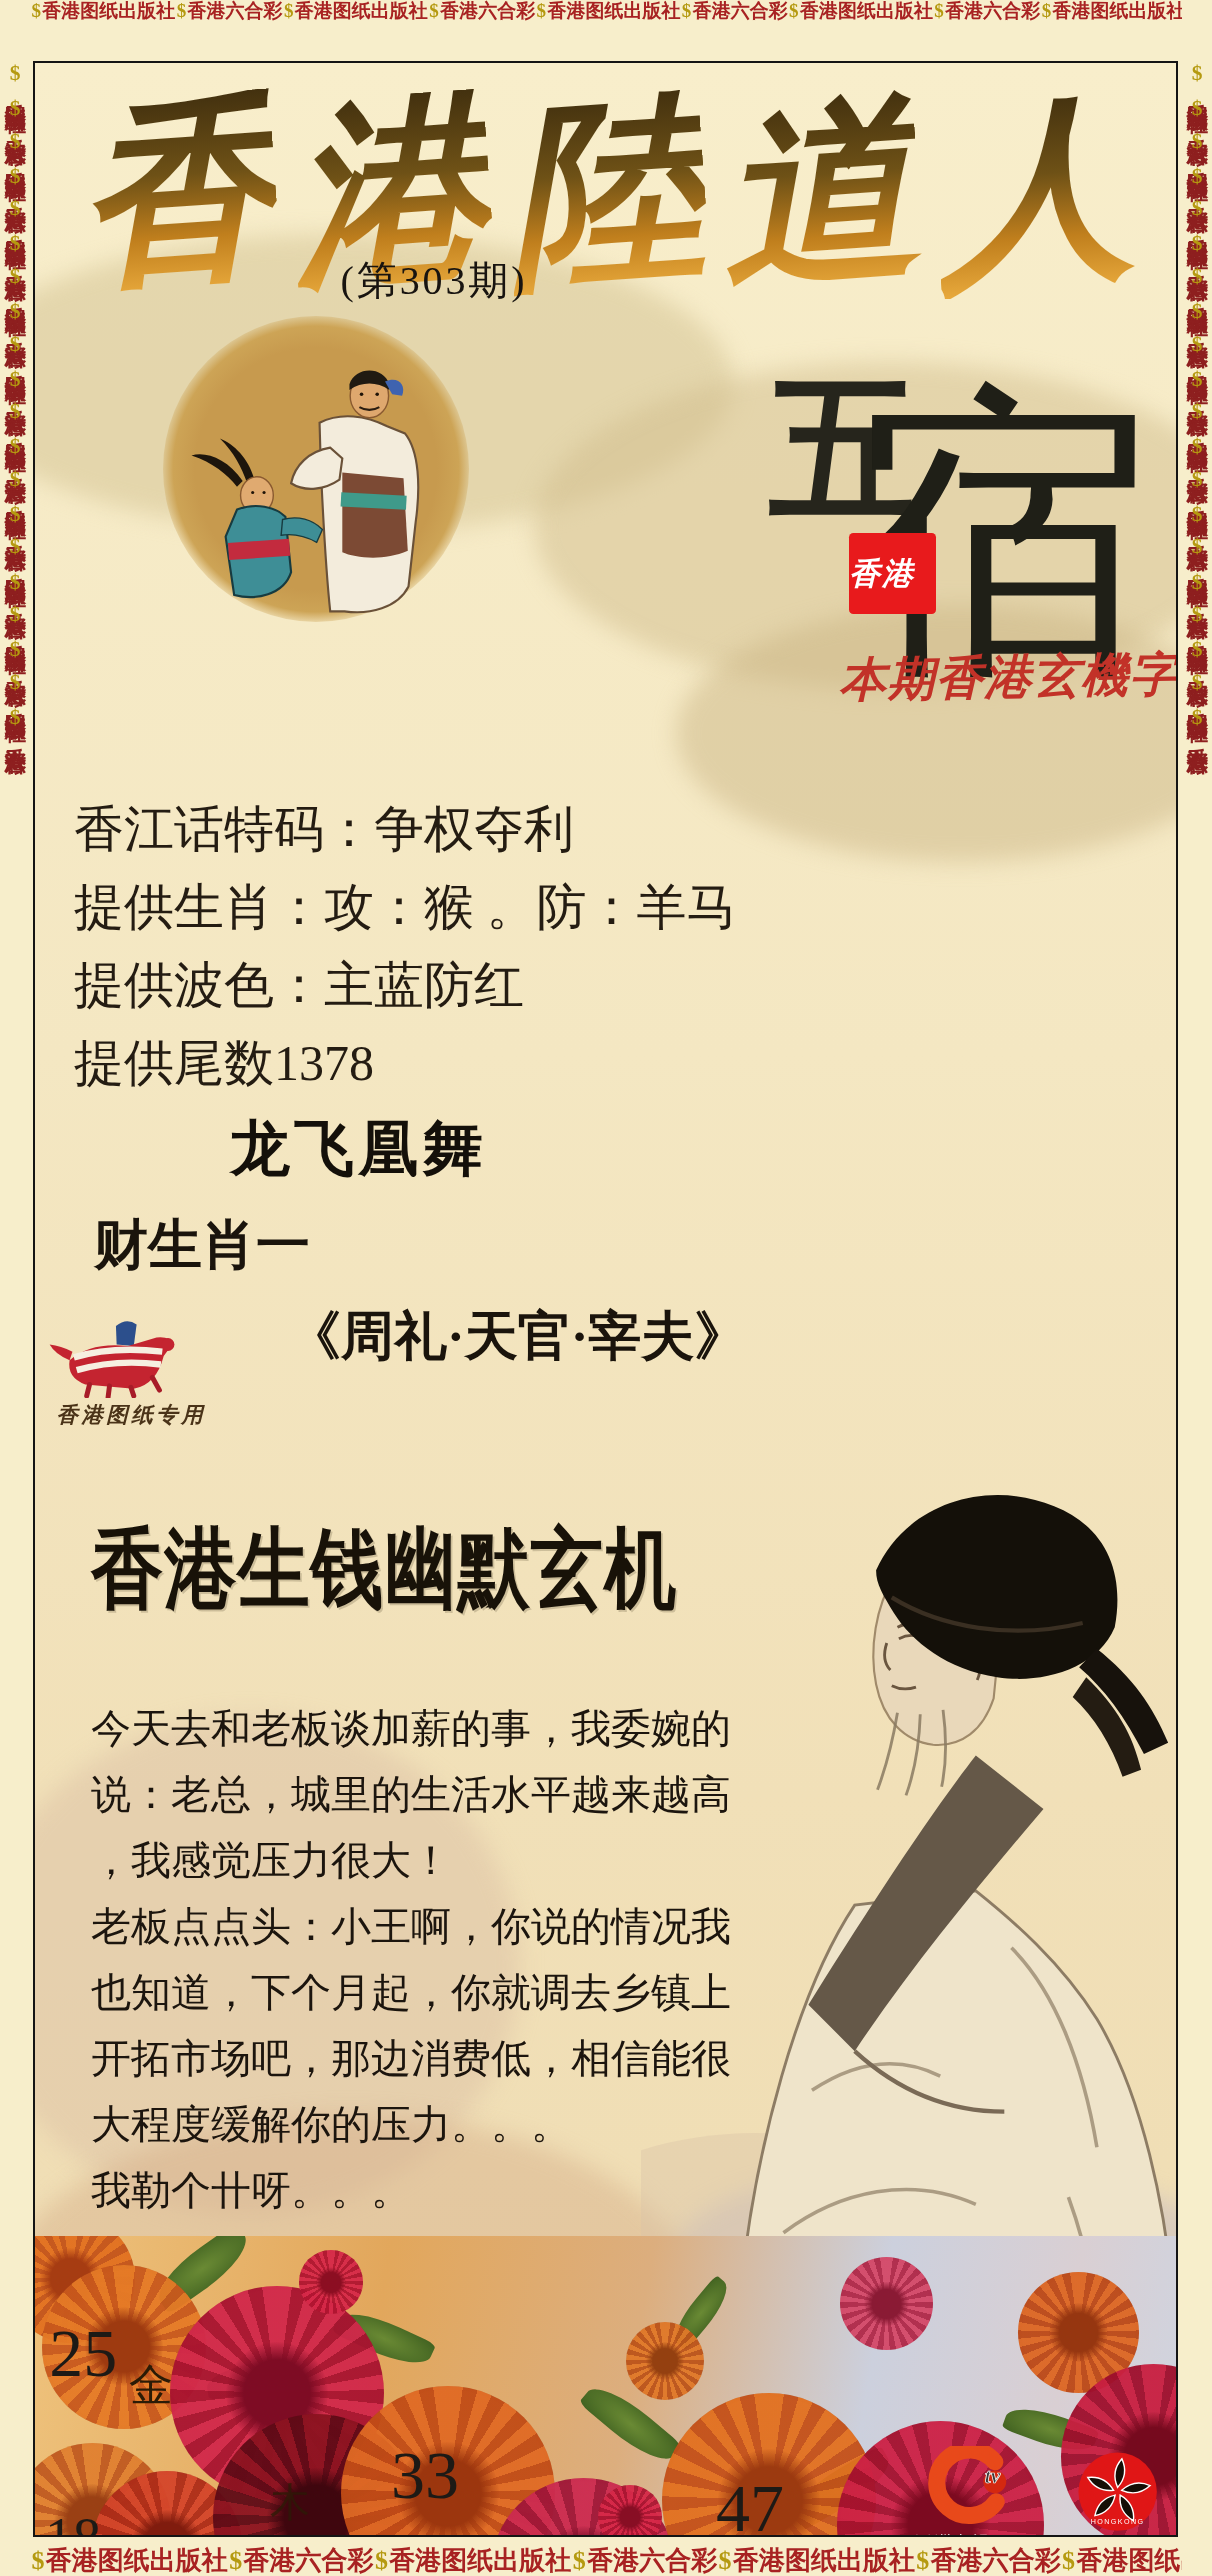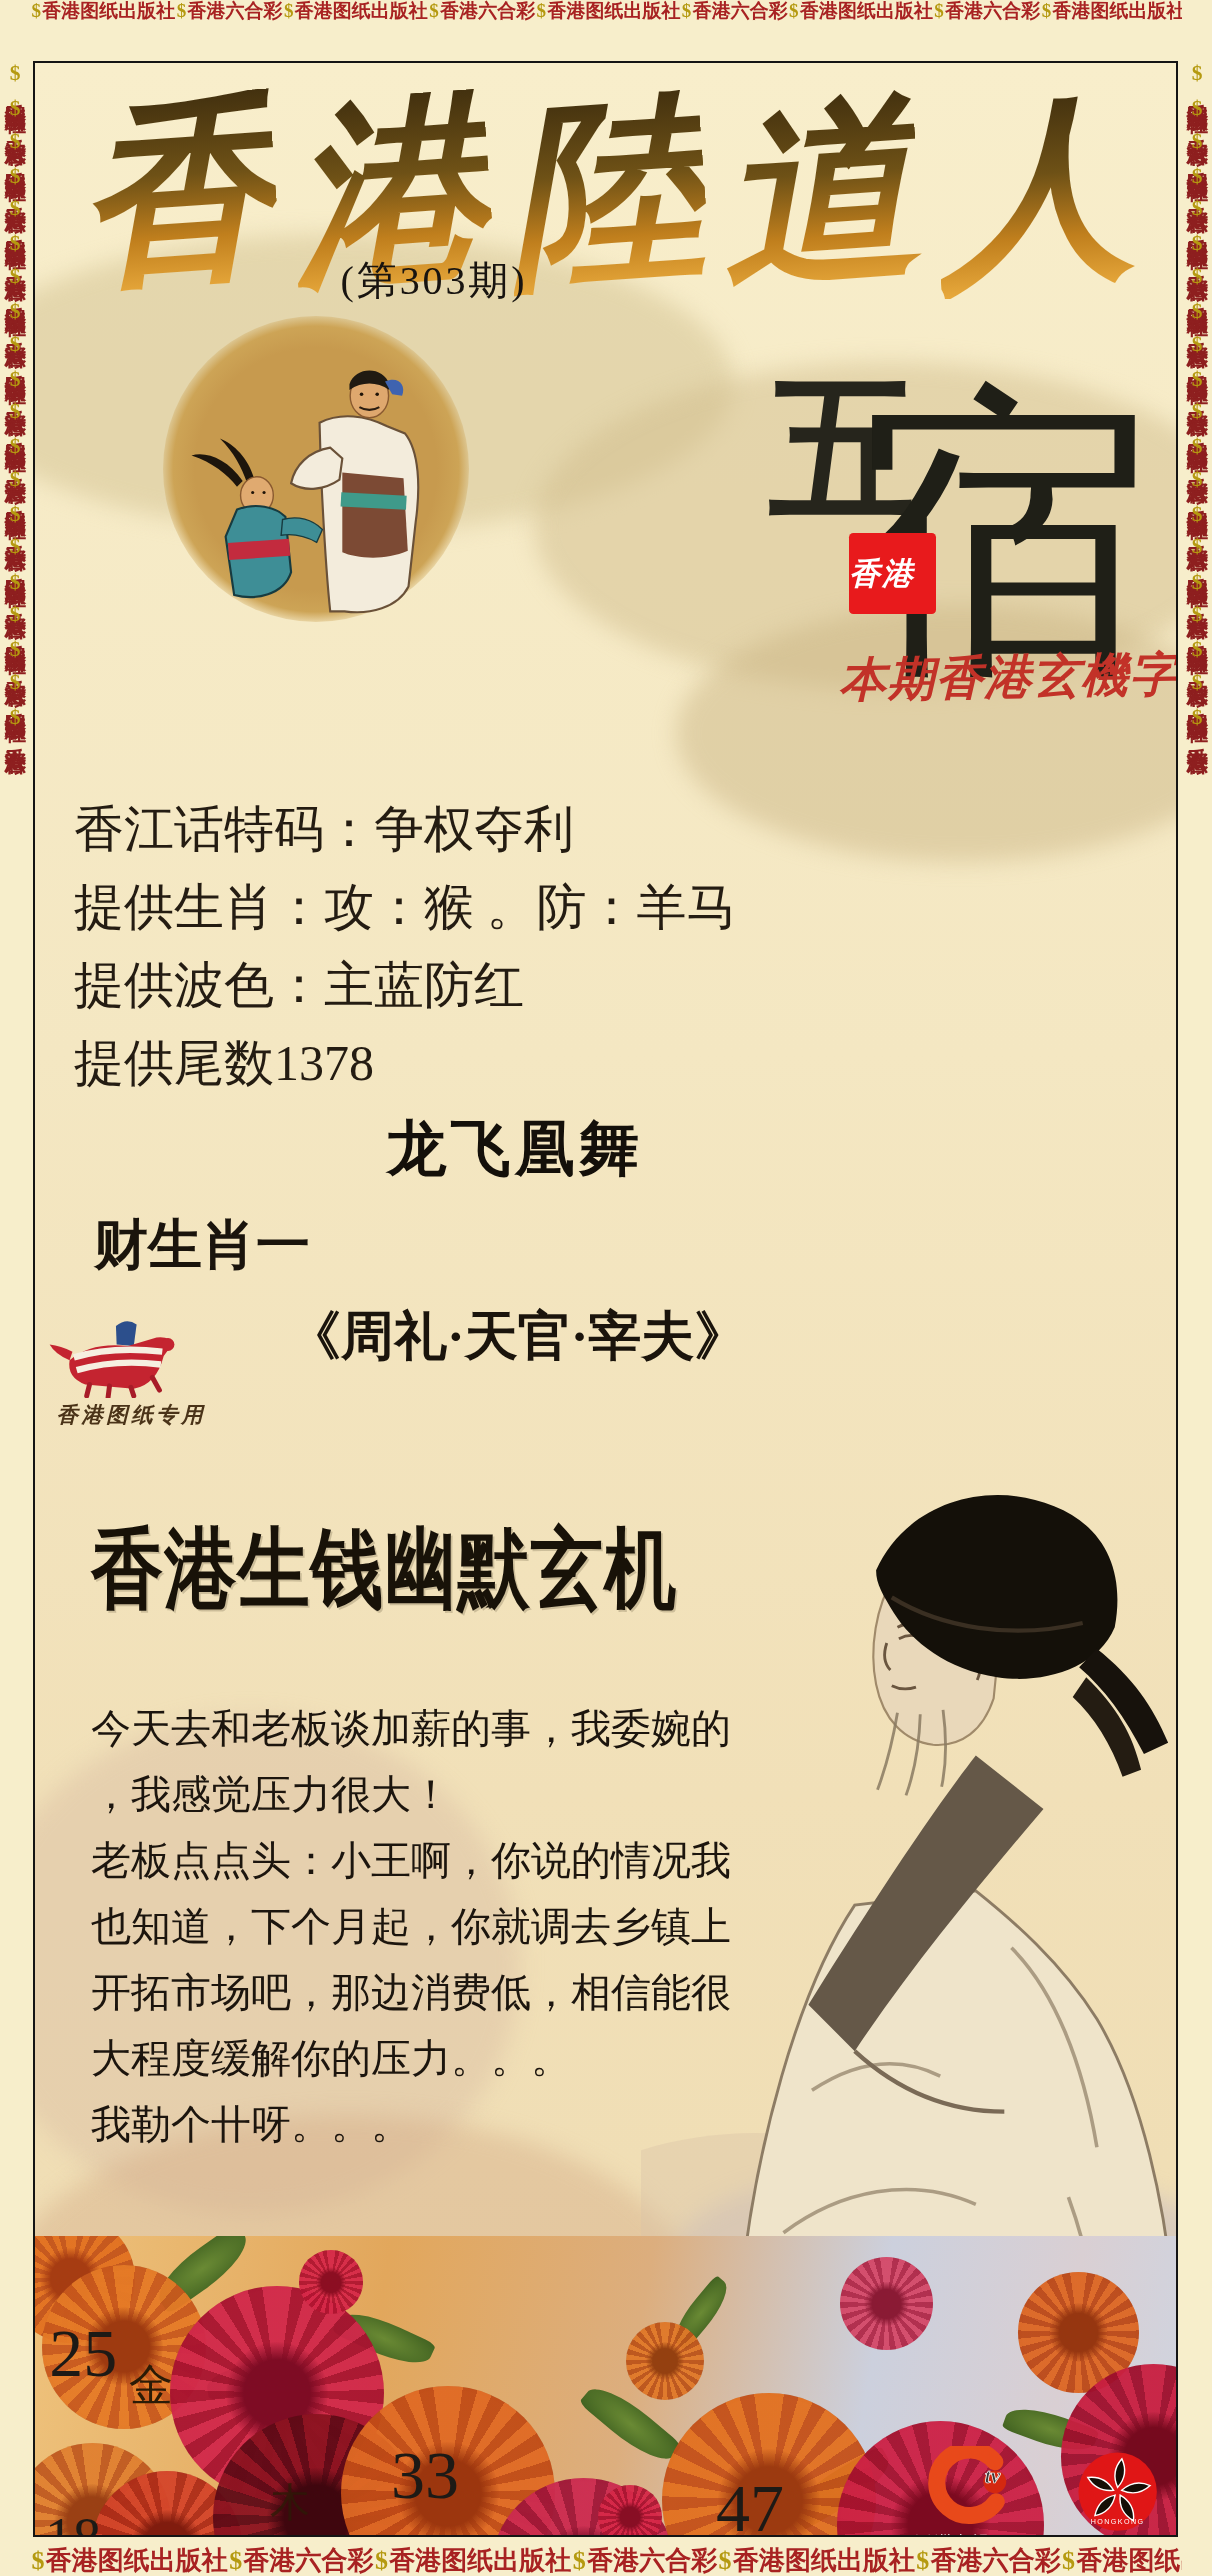--- a/index.html
+++ b/index.html
@@ -38,21 +38,21 @@
       color:#26251c;transform:scaleY(1.08);}
   .su{position:absolute;left:812px;top:322px;font-size:306px;line-height:1;color:#1f1f17;}
   .seal{position:absolute;left:814px;top:470px;width:87px;height:81px;background:#e81a1c;
         border-radius:4.3px;display:flex;align-items:center;justify-content:flex-start;}
   .seal span{color:#fff;font-size:31px;font-style:italic;font-weight:bold;letter-spacing:2.1px;}
   .mystic-cap{position:absolute;left:804px;top:583px;width:351px;font-size:47px;font-style:italic;
         font-weight:bold;color:#c23228;letter-spacing:1.4px;transform:rotate(-1deg);}
   
   .tips{position:absolute;left:39px;top:727px;width:841px;}
   .tip-line{font-size:50px;line-height:78px;color:#241c12;}
-  .headline{position:absolute;left:195px;top:1046px;width:570px;text-align:center;font-size:60px;
+  .headline{position:absolute;left:195px;top:1046px;width:570px;font-size:60px;
         font-weight:bold;color:#14100a;letter-spacing:4.3px;}
   .wealth{position:absolute;left:59px;top:1146px;font-size:54px;font-weight:bold;color:#1a140c;}
   .classic{position:absolute;left:253px;top:1238px;font-size:53px;font-weight:bold;color:#1a140c;}
   
   .horse{position:absolute;left:13px;top:1253px;}
   .horse-cap{position:absolute;left:21.4px;top:1337px;font-size:21.4px;font-style:italic;font-weight:bold;
         color:#4a3318;letter-spacing:3.6px;}
   
   .humor-title{position:absolute;left:56px;top:1447px;font-size:88px;font-weight:bold;color:#181208;
         transform:scaleX(.82);transform-origin:left;letter-spacing:1.4px;
@@ -156,20 +156,21 @@
         <path d="M30,62 Q10,54 2,40 Q18,42 34,50 Z" fill="#c42430"></path>
         <path d="M58,96 L54,112 M86,98 L84,114 M116,100 L120,112 M146,86 L156,104" stroke="#a81c28" stroke-width="7" fill="none" stroke-linecap="round"></path>
         <circle cx="168" cy="40" r="9" fill="#c42430"></circle>
       </svg>
     </div>
     <div class="horse-cap">香港图纸专用</div>
 
     <div class="humor-title">香港生钱幽默玄机</div>
     <div class="para">
       <div>今天去和老板谈加薪的事，我委婉的</div>
+      <div>说：老总，城里的生活水平越来越高</div>
       <div>，我感觉压力很大！</div>
       <div>老板点点头：小王啊，你说的情况我</div>
       <div>也知道，下个月起，你就调去乡镇上</div>
       <div>开拓市场吧，那边消费低，相信能很</div>
       <div>大程度缓解你的压力。。。</div>
       <div>我勒个卄呀。。。</div>
     </div>
 
     <div class="painting">
       <svg width="535" height="1086" viewBox="0 0 751 1524">

